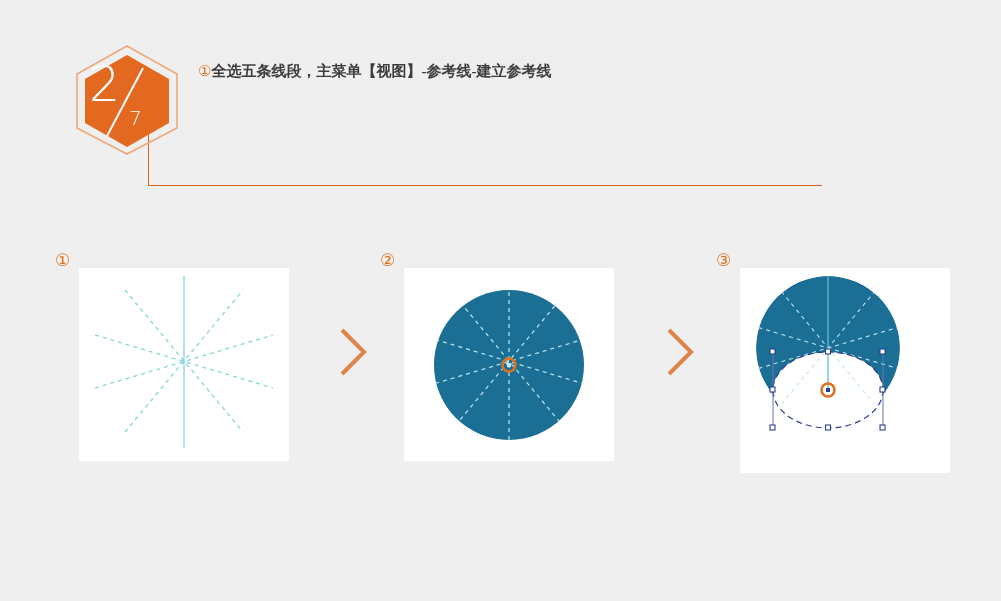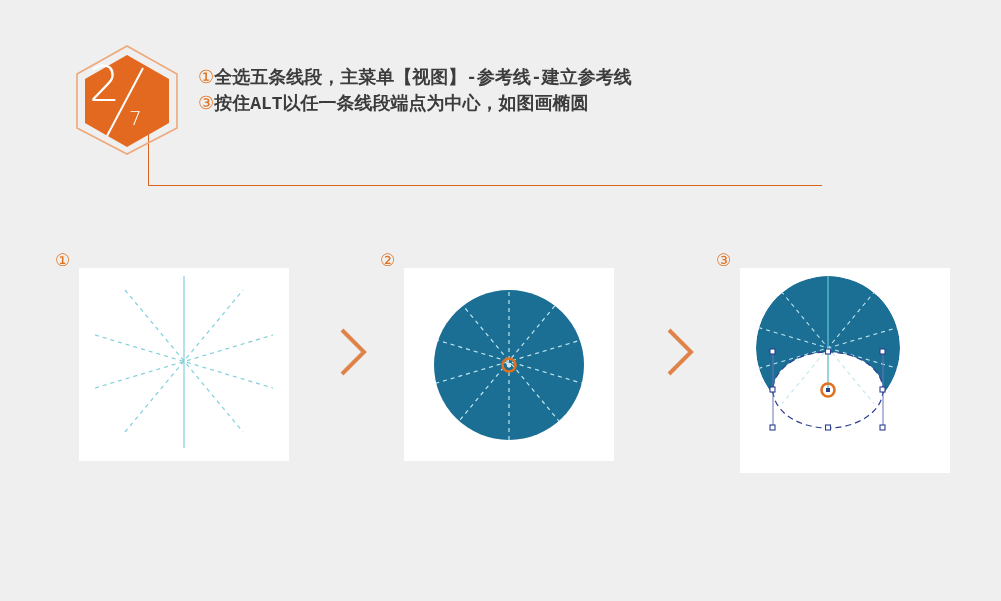--- a/index.html
+++ b/index.html
@@ -69,26 +69,26 @@
     line-height: 20px;
     color: #ffffff;
     font-family: "DejaVu Sans", sans-serif;
     font-weight: 300;
   }
 
   
   #instructions {
     position: absolute;
     left: 198px;
-    top: 65px;
+    top: 58px;
     width: 700px;
     color: #3c3c3c;
-    font-size: 18px;
+    font-size: 15px;
     line-height: 26px;
-    font-family: Liberation Mono, monospace;
+    font-family: Liberation Serif, serif;
     font-weight: bold;
     letter-spacing: 0px;
   }
   .ins-line { white-space: normal; }
   .marker {
     color: #e0711f;
     font-weight: normal;
   }
 
   
@@ -157,21 +157,20 @@
       <line x1="72" y1="24" x2="36" y2="92" stroke="#ffffff" stroke-width="2"></line>
     </svg>
     <div id="badge-num">
       <span id="badge-big">2</span>
       <span id="badge-small">7</span>
     </div>
   </div>
 
   <div id="instructions">
     <div class="ins-line"><span class="marker">①</span><span>全选五条线段，主菜单【视图】-参考线-建立参考线</span></div>
-    <div class="ins-line"><span class="marker">③</span><span>按住ALT以任一条线段端点为中心，如图画椭圆</span></div>
   </div>
 
 </div>
 
 <div id="steps">
 
   <div class="step" id="step-1">
     <span class="step-label">①</span>
     <div class="canvas">
       <svg width="210" height="193" viewBox="0 0 210 193">

